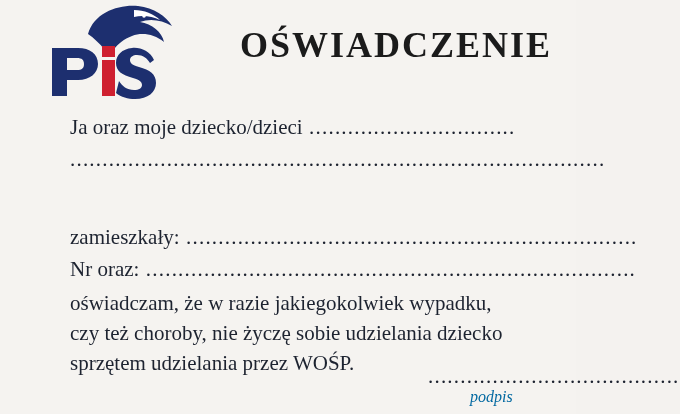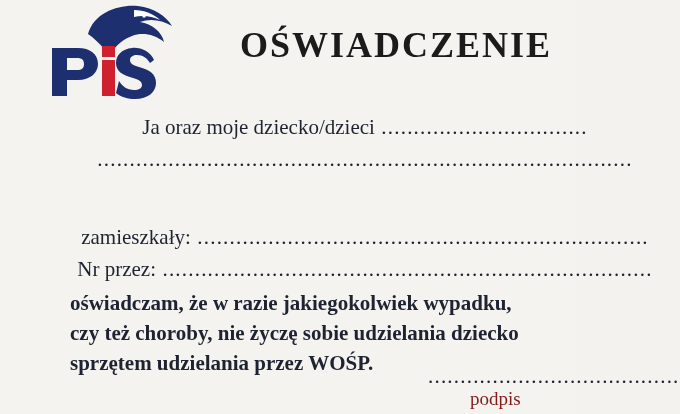--- a/index.html
+++ b/index.html
@@ -47,50 +47,49 @@
     left: 70px;
     top: 112px;
     width: 590px;
     color: #1d2330;
     font-size: 21px;
     line-height: 30px;
   }
   .line {
     white-space: nowrap;
     display: block;
-    text-align: center;
   }
   .dots {
     letter-spacing: 1.2px;
   }
   .l1 { margin-bottom: 2px; }
   .l2 { margin-bottom: 2px; letter-spacing: 1.2px; }
   .l3 { margin-bottom: 2px; margin-top: 48px; }
   .l4 { margin-bottom: 4px; }
   .para {
     margin-top: 4px;
     font-size: 21px;
     line-height: 27px;
     white-space: nowrap;
-    font-weight: bold;
   }
   .sig-dots {
     position: absolute;
     left: 428px;
     top: 364px;
     font-size: 21px;
     letter-spacing: 1.2px;
     color: #1d2330;
   }
   .sig-label {
     position: absolute;
     left: 470px;
     top: 388px;
-    font-size: 19px;
-    color: #7f1d1d;
+    font-size: 16px;
+    font-style: italic;
+    color: #0369a1;
   }
 </style>
 </head>
 <body>
 
 <div class="page">
 
   <div class="logo">
     <svg width="150" height="100" viewBox="0 0 150 100" xmlns="http://www.w3.org/2000/svg">
 
@@ -114,21 +113,21 @@
       </g>
     </svg>
   </div>
 
   <div class="doc-title">OŚWIADCZENIE</div>
 
   <div class="body-text">
     <span class="line l1"><span>Ja oraz moje dziecko/dzieci</span><span class="dots"> ................................</span></span>
     <span class="line l2"><span class="dots">...................................................................................</span></span>
     <span class="line l3"><span>zamieszkały:</span><span class="dots"> ......................................................................</span></span>
-    <span class="line l4"><span>Nr przez:</span><span class="dots">  ............................................................................</span></span>
+    <span class="line l4"><span>Nr oraz:</span><span class="dots">  ............................................................................</span></span>
     <span class="para">oświadczam, że w razie jakiegokolwiek wypadku,</span>
     <span class="para">czy też choroby, nie życzę sobie udzielania dziecko</span>
     <span class="para">sprzętem udzielania przez WOŚP.</span>
   </div>
 
   <div class="sig-dots">.......................................</div>
   <div class="sig-label">podpis</div>
 
 </div>
 

